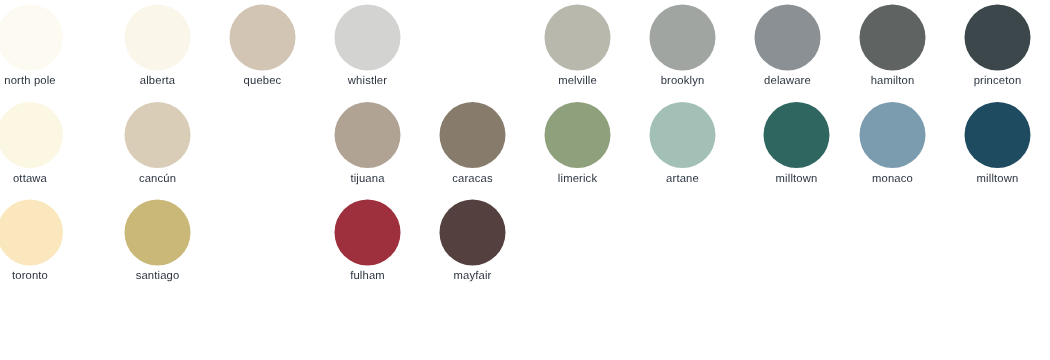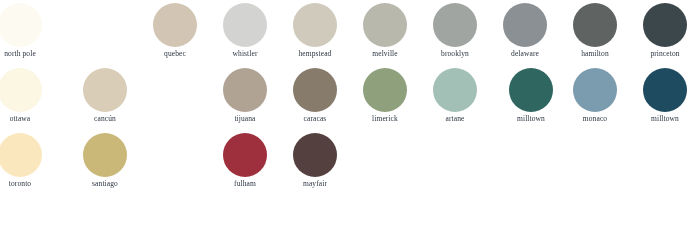--- a/index.html
+++ b/index.html
@@ -19,21 +19,20 @@
   #palette-grid {
     position: relative;
     width: 700px;
     height: 201px;
   }
 
   .swatch-row {
     position: relative;
     height: 65px;
     width: 636px;
-    font-family: Liberation Serif, serif;
   }
 
   .swatch-cell {
     position: absolute;
     top: 0;
     width: 70px;
     height: 65px;
   }
 
   .swatch-chip {
@@ -61,31 +60,31 @@
 </style>
 </head>
 <body style="background: rgb(255, 255, 255);">
 
 <div id="palette-grid">
     <div class="swatch-row">
       <div class="swatch-cell" style="left: -15px;">
         <div class="swatch-chip" title="#fdfaf1" style="background: rgb(253, 250, 241);"></div>
         <div class="swatch-label">north pole</div>
       </div>
+      <div class="swatch-cell" style="left: 70px;">
+        <div class="swatch-chip" title="#faf6ea" style="background: rgb(250, 246, 234);"></div>
+        <div class="swatch-label">alberta</div>
+      </div>
       <div class="swatch-cell" style="left: 140px;">
         <div class="swatch-chip" title="#d3c5b4" style="background: rgb(211, 197, 180);"></div>
         <div class="swatch-label">quebec</div>
       </div>
       <div class="swatch-cell" style="left: 210px;">
         <div class="swatch-chip" title="#d3d3d1" style="background: rgb(211, 211, 209);"></div>
         <div class="swatch-label">whistler</div>
-      </div>
-      <div class="swatch-cell" style="left: 280px;">
-        <div class="swatch-chip" title="#cfcabb" style="background: rgb(207, 202, 187);"></div>
-        <div class="swatch-label">hempstead</div>
       </div>
       <div class="swatch-cell" style="left: 350px;">
         <div class="swatch-chip" title="#b8b8ac" style="background: rgb(184, 184, 172);"></div>
         <div class="swatch-label">melville</div>
       </div>
       <div class="swatch-cell" style="left: 420px;">
         <div class="swatch-chip" title="#a0a5a2" style="background: rgb(160, 165, 162);"></div>
         <div class="swatch-label">brooklyn</div>
       </div>
       <div class="swatch-cell" style="left: 490px;">

